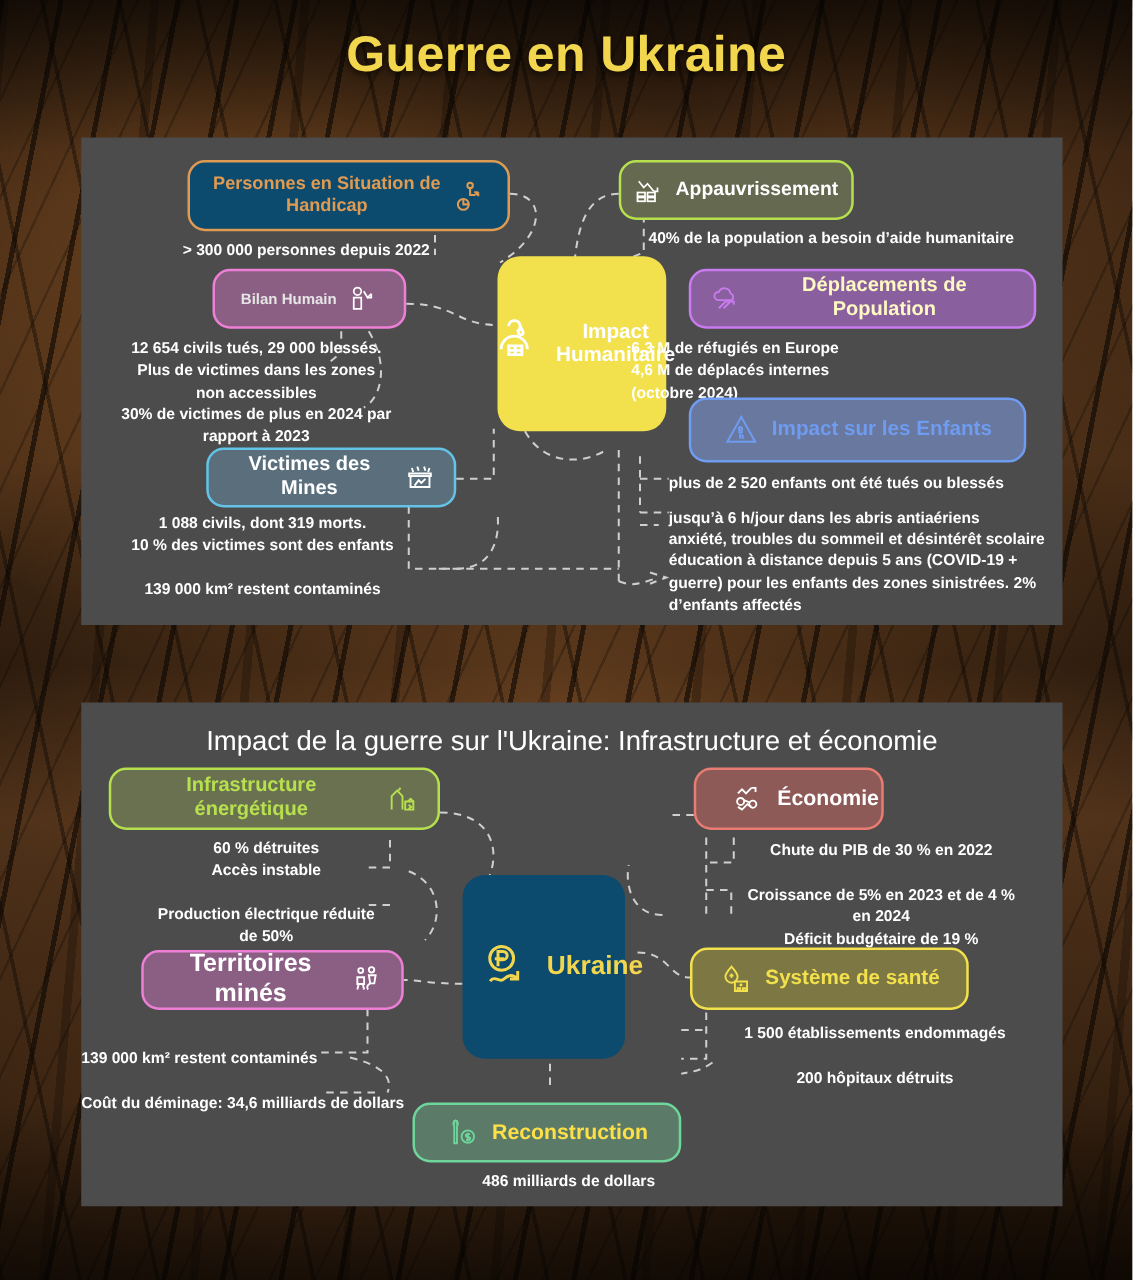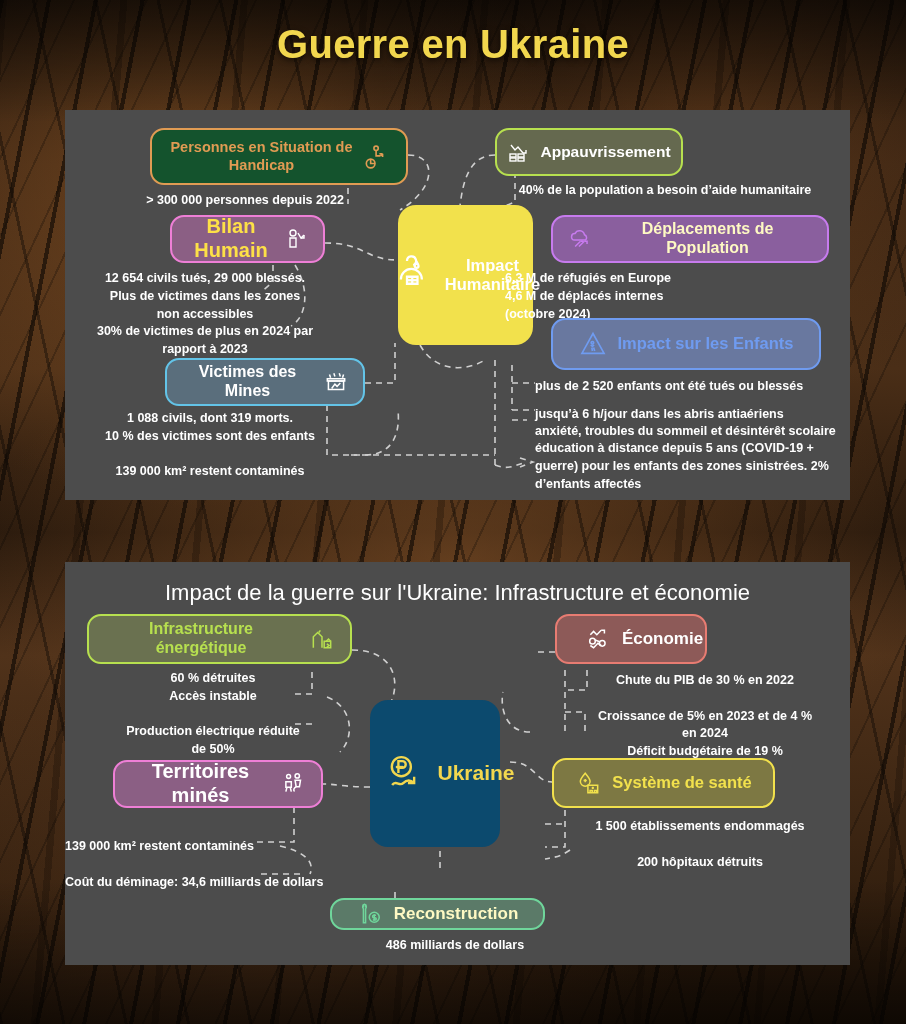--- a/index.html
+++ b/index.html
@@ -140,34 +140,34 @@
 
       <path d="M430,250 L430,360"></path>
       <path d="M447,255 L447,300"></path>
       <path d="M447,273 L470,273"></path>
       <path d="M447,300 L470,300"></path>
       <path d="M447,310 L462,310"></path>
       <path d="M430,355 C 443,360 448,356 462,352"></path>
       <path d="M455,348 L468,352 L455,357" stroke-dasharray="0"></path>
     </svg>
 
-    <div class="node" id="node-handicap" style="left:85px; top:18px; width:258px; height:57px; background:#14532d; border-color:#E09B53; color:#E09B53; font-size:14.5px;">
+    <div class="node" id="node-handicap" style="left:85px; top:18px; width:258px; height:57px; background:#0c4a6e; border-color:#E09B53; color:#E09B53; font-size:14.5px;">
       <span class="lbl">Personnes en Situation de
 Handicap</span>
       <svg class="ico" width="26" height="26" viewBox="0 0 24 24" fill="none" stroke="#E09B53" stroke-width="1.5">
         <circle cx="13" cy="4" r="2"></circle>
           <path d="M13 6v5h4"></path>
           <path d="M17 11l2-2m0 0h-3m3 0v3"></path>
         <circle cx="8" cy="18" r="4"></circle>
           <path d="M8 14v4h4"></path>
       </svg>
     </div>
     <div class="cap center" style="left:35px; top:82px; width:290px;">&gt; 300 000 personnes depuis 2022</div>
 
-    <div class="node" id="node-bilan" style="left:105px; top:105px; width:155px; height:48px; background:#8b5f84; border-color:#EE7FD6; color:#fde047; font-size:20px;justify-content:space-between;">
+    <div class="node" id="node-bilan" style="left:105px; top:105px; width:155px; height:48px; background:#8b5f84; border-color:#EE7FD6; color:#e5e5e5; font-size:12px;">
       <span class="lbl">Bilan Humain</span>
       <svg class="ico" width="24" height="24" viewBox="0 0 24 24" fill="none" stroke="#ffffff" stroke-width="1.4">
         <circle cx="8" cy="6" r="3"></circle>
           <path d="M5 11h6v9H5z"></path>
         <path d="M13 6l3 5 3-3"></path>
           <path d="M19 8v3h-3"></path>
       </svg>
     </div>
     <div class="cap center" style="left:0px; top:160px; width:280px;">12 654 civils tués, 29 000 blessés.
 Plus de victimes dans les zones
@@ -343,21 +343,21 @@
         <path d="M11 14h9v7h-9z"></path>
           <path d="M15.5 15.5v2M14.5 16.5h2"></path>
         <path d="M13 21v-2h2v2M17 21v-2h2v2"></path>
       </svg>
       <span class="lbl">Système de santé</span>
     </div>
     <div class="cap center" style="left:490px; top:256px; width:290px;">1 500 établissements endommagés
 
 200 hôpitaux détruits</div>
 
-    <div class="node" id="node-reconstruction" style="left:265px; top:320px; width:215px; height:32px; background:#5b7a68; border-color:#6FD69B; color:#fef9c3; font-size:17px;margin-top:16px;">
+    <div class="node" id="node-reconstruction" style="left:265px; top:320px; width:215px; height:48px; background:#5b7a68; border-color:#6FD69B; color:#fde047; font-size:17px;">
       <svg class="ico" width="28" height="26" viewBox="0 0 24 24" fill="none" stroke="#6FD69B" stroke-width="1.4">
         <path d="M6 3a2.6 2.6 0 0 0-1 4.2V20h2V7.2A2.6 2.6 0 0 0 6 3z"></path>
         <path d="M5 3v3M7 3v3"></path>
         <circle cx="15" cy="15" r="4.6"></circle>
         <path d="M16.6 13.2h-2a1.1 1.1 0 0 0 0 2.2h1.1a1.1 1.1 0 0 1 0 2.2h-2"></path>
         <path d="M15 12.2v5.6"></path>
       </svg>
       <span class="lbl">Reconstruction</span>
     </div>
     <div class="cap center" style="left:250px; top:375px; width:280px;">486 milliards de dollars</div>

